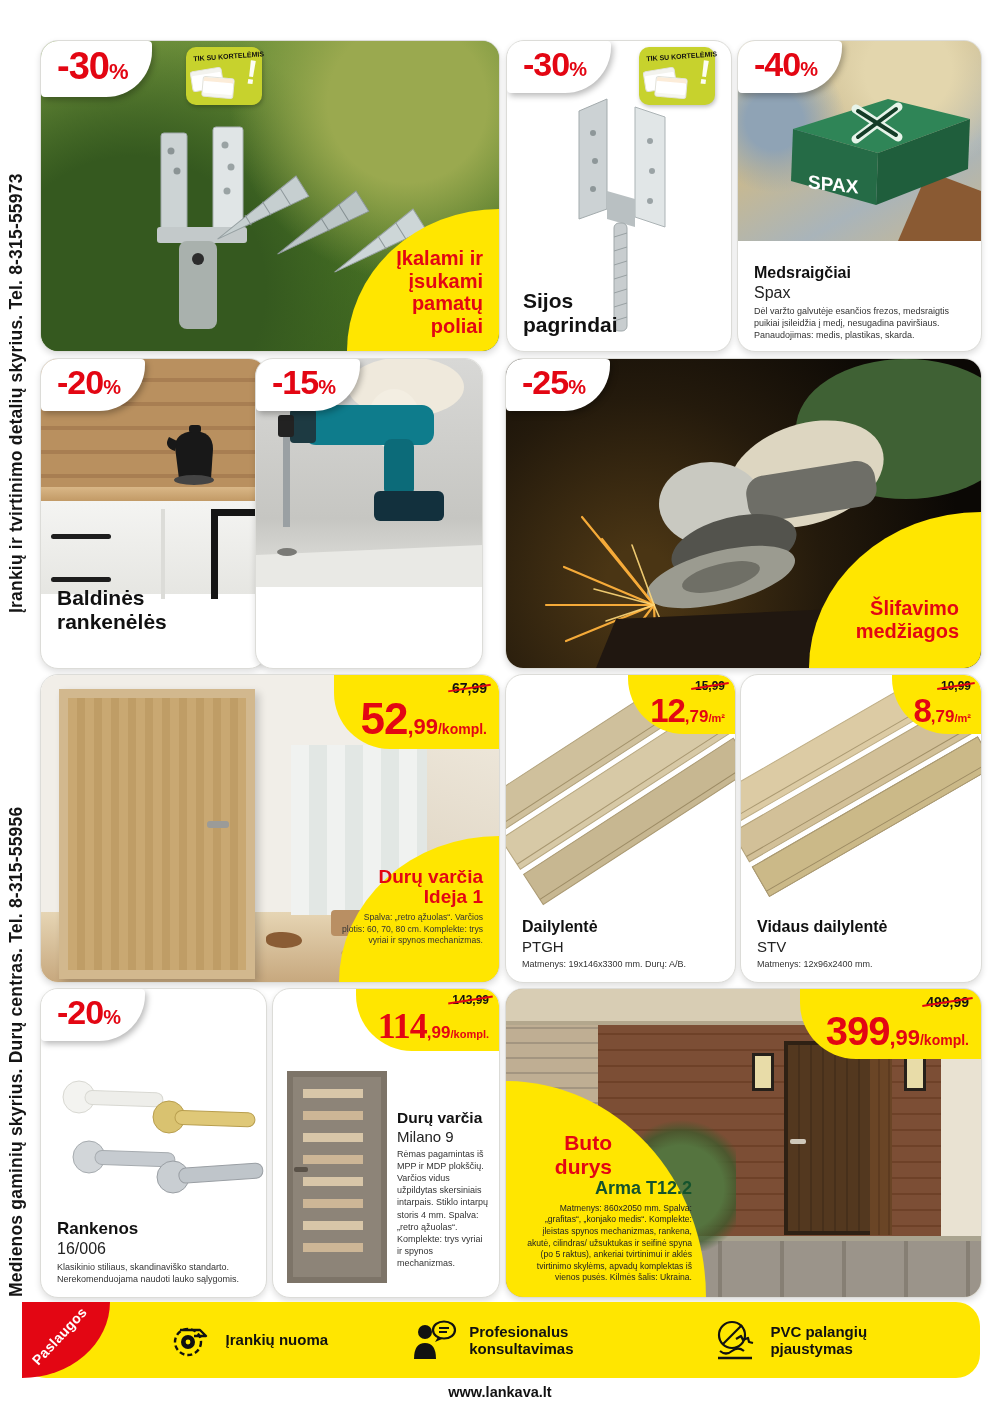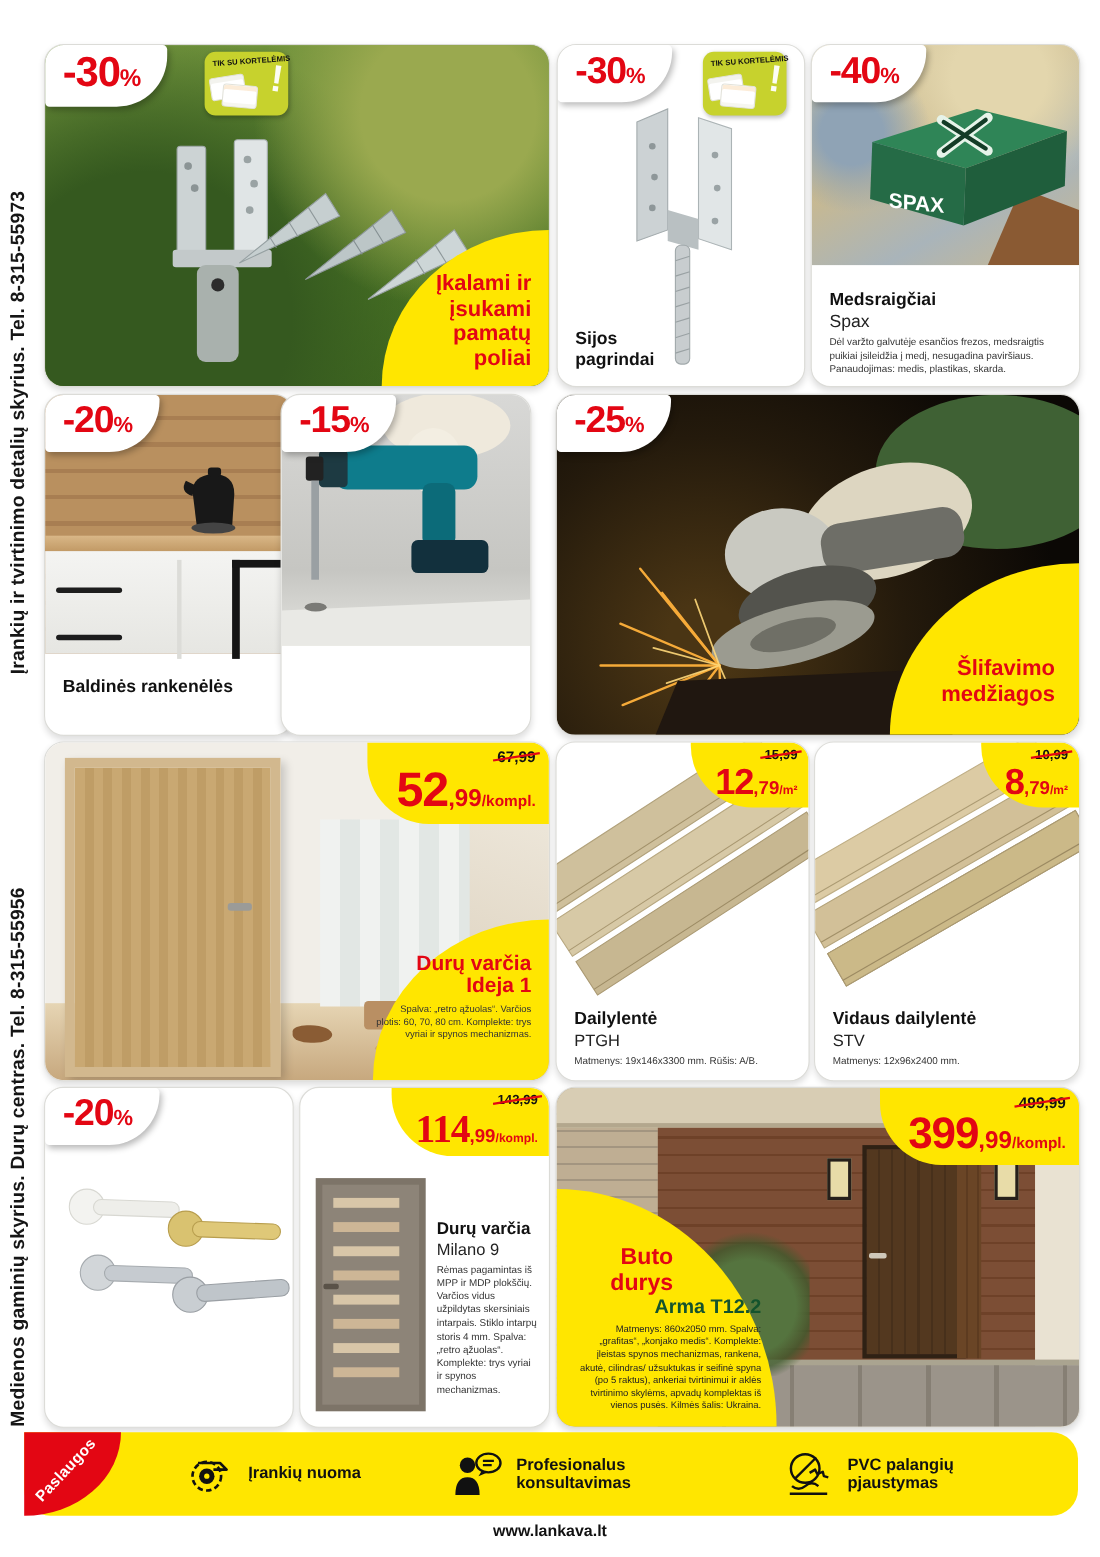--- a/index.html
+++ b/index.html
@@ -46,21 +46,21 @@
   .pblob.sm .pint{font-size:33px;} .pblob.sm .pdec{font-size:17px;} .pblob.sm .punit{font-size:11px;}
 
   
   .disc{position:absolute;background:#ffe600;z-index:4;box-sizing:border-box;}
   .disc-br{right:0;bottom:0;border-radius:100% 0 16px 0;display:flex;align-items:flex-end;justify-content:flex-end;text-align:right;}
   .disc-bl{left:0;bottom:0;border-radius:0 100% 0 16px;text-align:left;}
   .ov-title{color:#e30613;font-weight:800;font-size:20px;line-height:1.12;margin-top:16px;}
 
   
   .tblock{position:absolute;left:16px;right:12px;bottom:10px;z-index:3;}
-  .ptitle{font-weight:800;font-size:16px;line-height:1.15;color:#111;}
+  .ptitle{font-weight:800;font-size:21px;line-height:1.15;color:#111;}
   .psub{font-size:15px;color:#222;margin-top:1px;}
   .pdesc{font-size:9px;color:#333;line-height:1.35;margin-top:3px;}
 
   
   #svcbar{position:absolute;left:22px;top:1302px;width:958px;height:76px;background:#ffe600;
           border-radius:0 24px 24px 24px;}
   #ribbon{position:absolute;left:0;top:0;width:88px;height:76px;background:#e30613;
           border-radius:0 0 100% 0;overflow:hidden;}
   .ribbon-t{position:absolute;left:1px;top:26px;color:#fff;font-weight:800;font-size:14px;
             transform:rotate(-47deg);letter-spacing:.3px;}
@@ -322,21 +322,21 @@
         </g>
       </svg>
     </div>
     <div class="pblob sm">
       <div class="pold"><span class="strike">15,99</span></div>
       <div><span class="pint">12</span><span class="pdec">,79</span><span class="punit">/m²</span></div>
     </div>
     <div class="tblock" style="bottom:12px;">
       <div class="ptitle" style="font-size:16px;">Dailylentė</div>
       <div class="psub">PTGH</div>
-      <div class="pdesc">Matmenys: 19x146x3300 mm. Rūšis: A/B.</div>
+      <div class="pdesc">Matmenys: 19x146x3300 mm. Durų: A/B.</div>
     </div>
   </div>
 
   <div class="card" style="left:740px;top:674px;width:240px;height:307px;">
     <div class="photo">
       <svg width="240" height="240" viewBox="0 0 240 240">
         <g transform="rotate(-30 120 120)">
           <rect x="-10" y="48" width="260" height="34" fill="#dcCBa4" stroke="#bfae85"></rect>
           <line x1="-10" y1="76" x2="250" y2="76" stroke="#ab9a72"></line>
           <rect x="-10" y="88" width="260" height="34" fill="#d2c098" stroke="#b4a37a"></rect>
@@ -374,20 +374,25 @@
             <rect x="6" y="-7" width="80" height="14" rx="7" fill="#c6cbd0" stroke="#a6abaf" transform="rotate(2)"></rect>
         </g>
         <g transform="translate(132,188)">
           <circle r="16" fill="#c9ced2" stroke="#9a9fa4"></circle>
             <rect x="6" y="-8" width="84" height="15" rx="7" fill="#bfc5ca" stroke="#9a9fa4" transform="rotate(-4)"></rect>
         </g>
       </svg>
     </div>
     <div class="bubble mid">
       <span class="dnum">-20</span><span class="dpct">%</span>
+    </div>
+    <div class="tblock" style="bottom:12px;">
+      <div class="ptitle" style="font-size:17px;">Rankenos</div>
+      <div class="psub" style="font-size:16px;">16/006</div>
+      <div class="pdesc">Klasikinio stiliaus, skandinaviško standarto. Nerekomenduojama naudoti lauko sąlygomis.</div>
     </div>
   </div>
 
   <div class="card" style="left:272px;top:988px;width:226px;height:308px;">
     <div class="photo">
       <svg width="226" height="308" viewBox="0 0 226 308">
         <rect x="14" y="82" width="100" height="212" fill="#7d7468"></rect>
         <rect x="20" y="88" width="88" height="200" fill="#8d8478"></rect>
         <rect x="30" y="100" width="60" height="9" fill="#d8c6a8"></rect>
         <rect x="30" y="122" width="60" height="9" fill="#cdb696"></rect>

